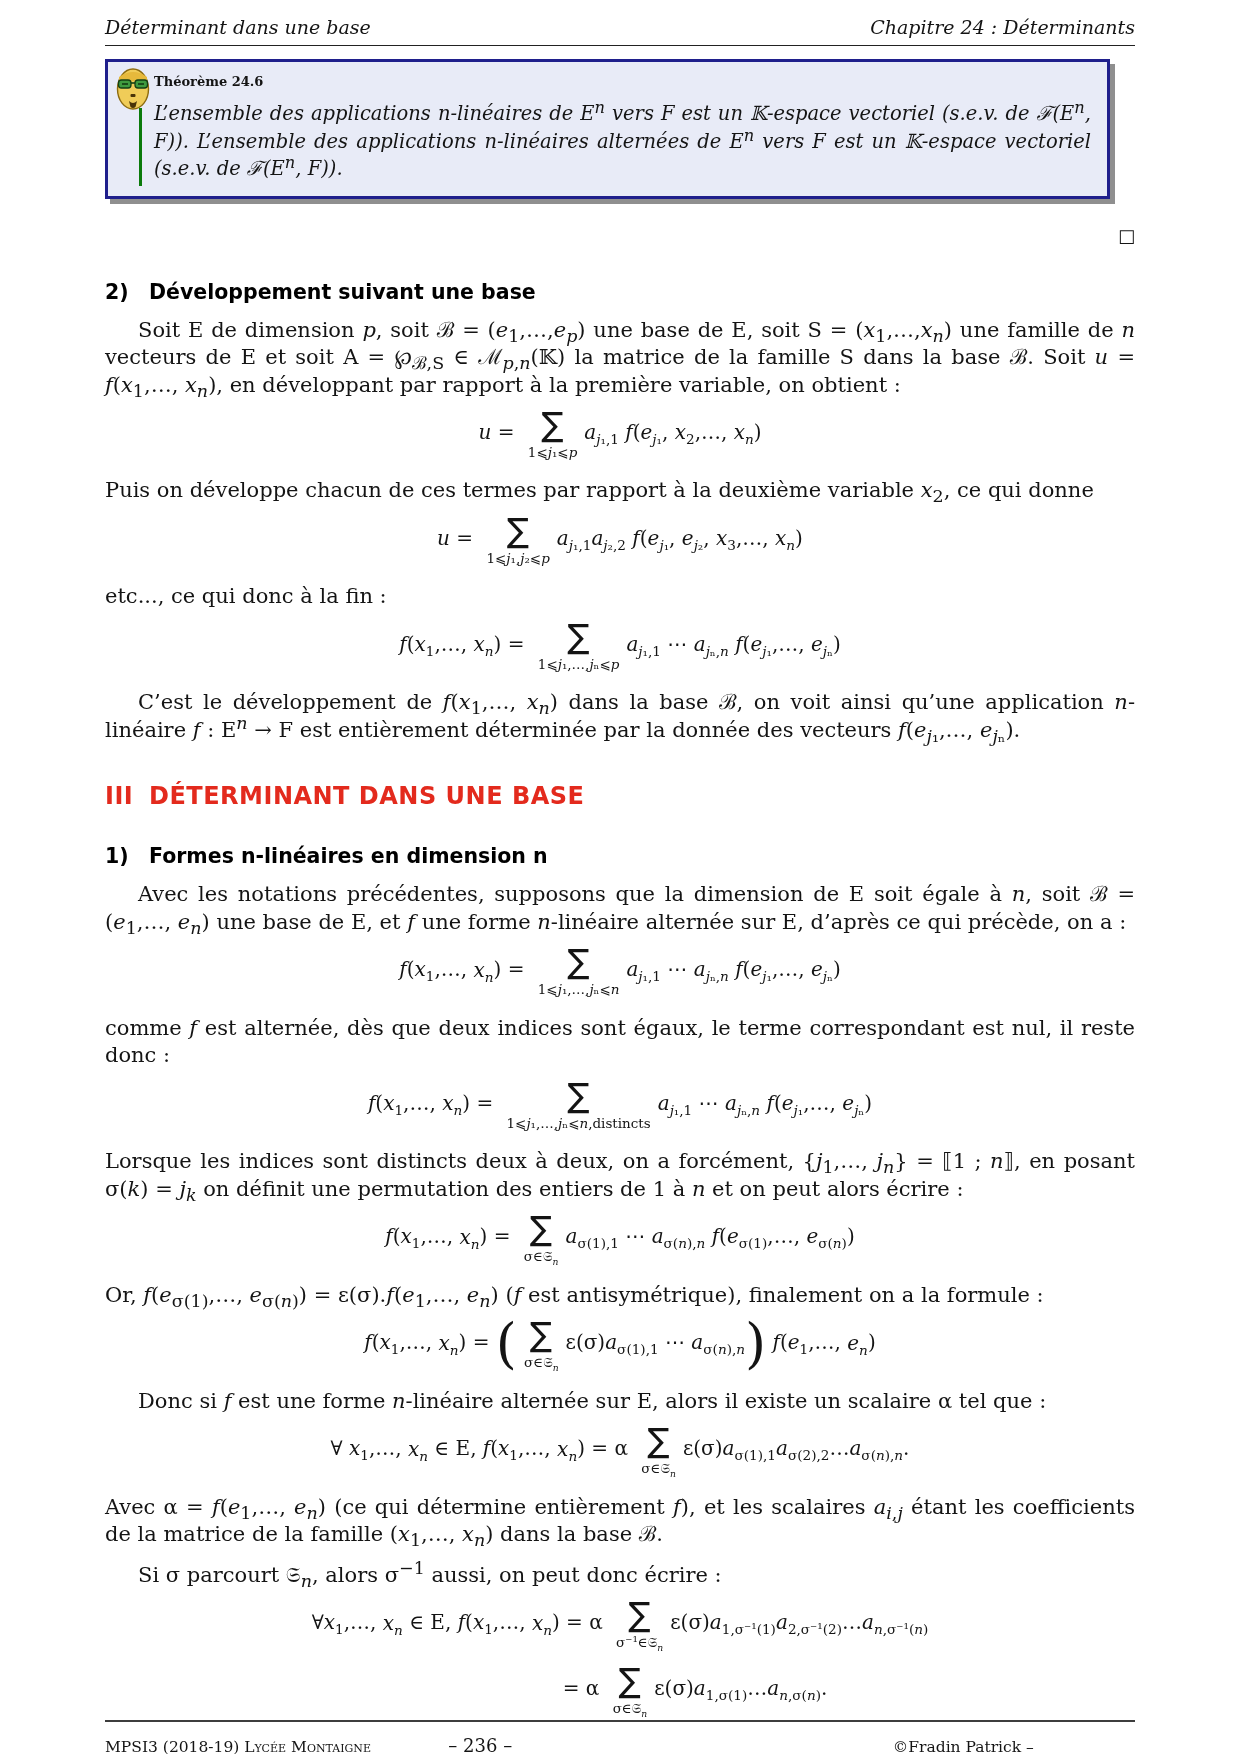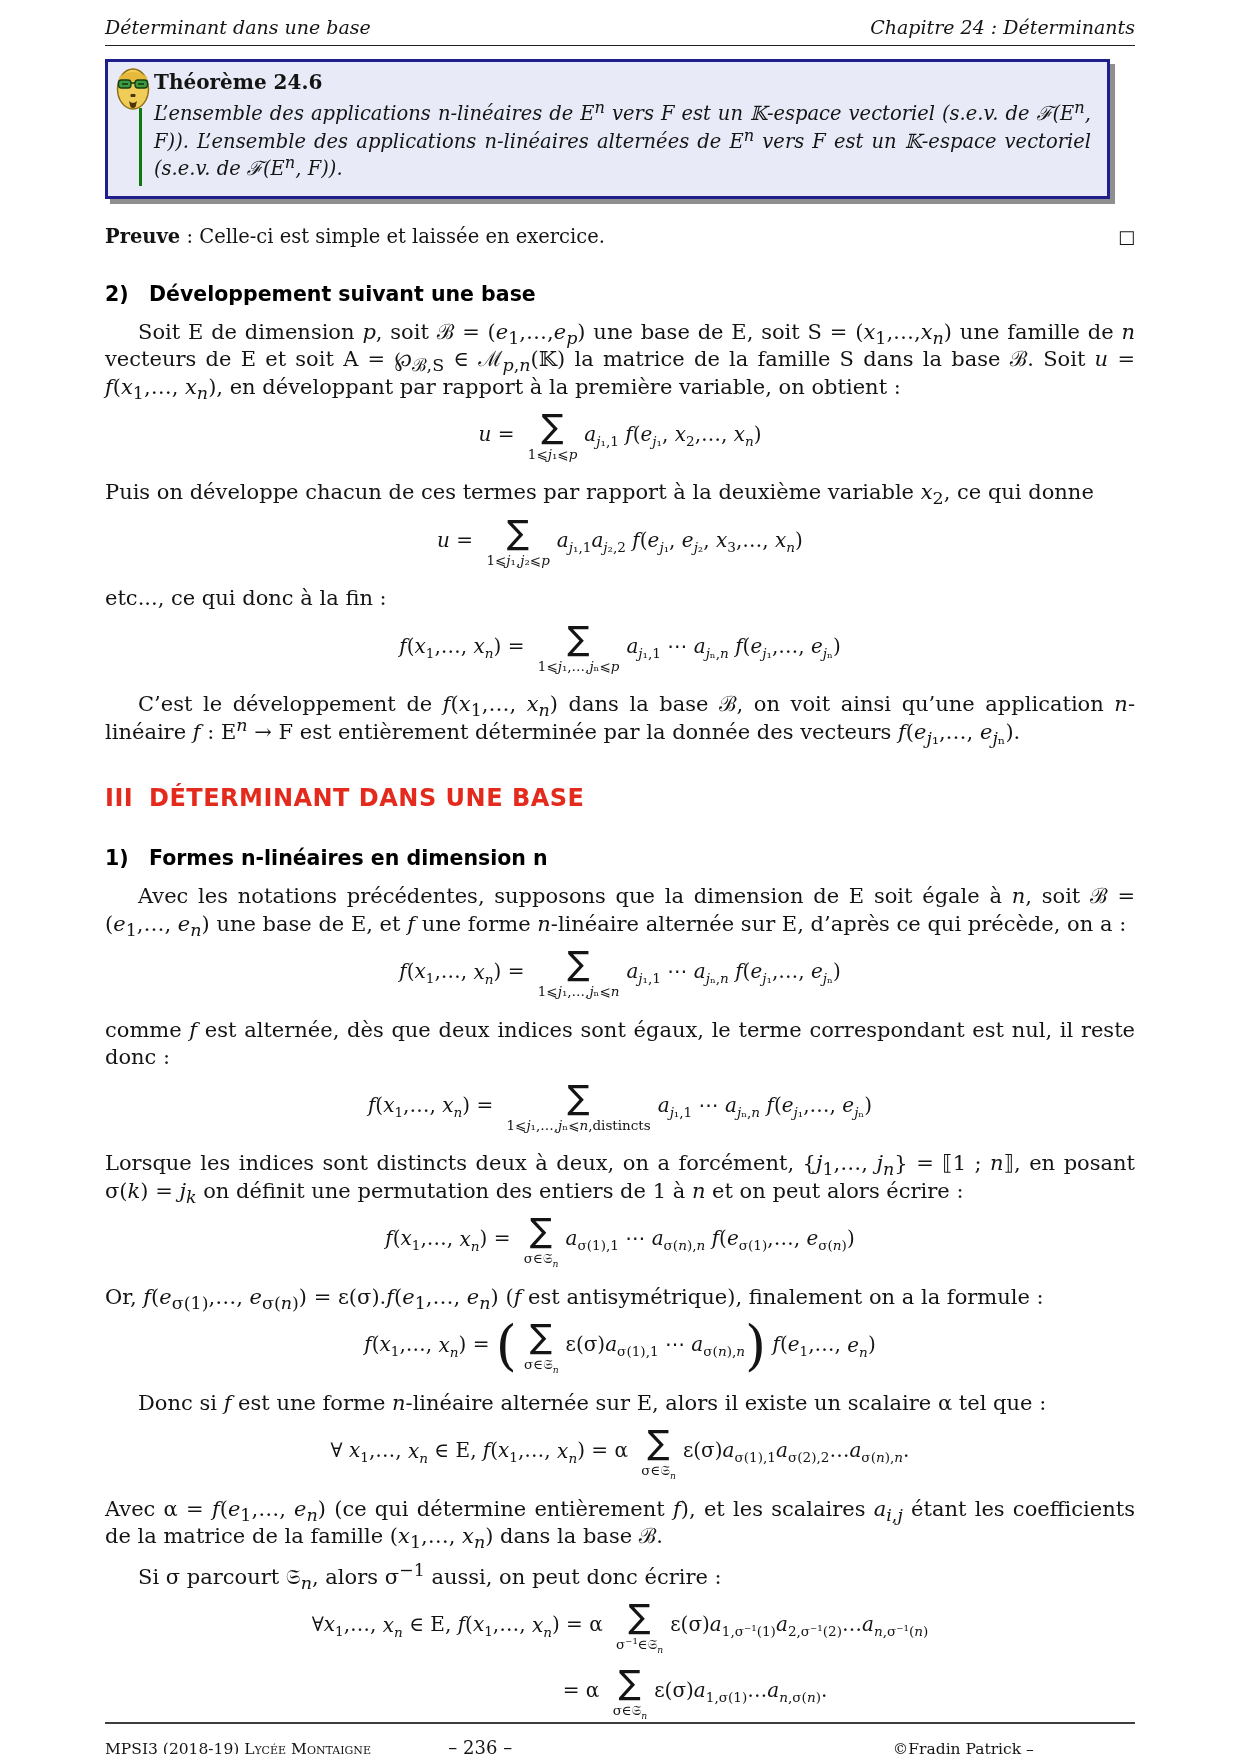--- a/index.html
+++ b/index.html
@@ -13,21 +13,21 @@
   }
   
   .pg-header{display:flex;justify-content:space-between;align-items:flex-end;
     font-style:italic;font-size:19px;border-bottom:1.5px solid #222;padding-bottom:7px;}
   
   .thm-box{position:relative;margin-top:13px;width:1005px;box-sizing:border-box;
     border:3px solid #1f1f8c;background:#e8ebf7;box-shadow:5px 5px 0 #8f8f8f;
     padding:5px 16px 13px 46px;}
   .thm-rule{position:absolute;left:31px;top:46px;bottom:10px;width:2.5px;background:#0b7a0b;}
   .thm-icon{position:absolute;left:5px;top:3px;}
-  .thm-title{font-weight:bold;font-size:20px;margin-left:0px;line-height:30px;}
+  .thm-title{font-weight:bold;font-size:13px;margin-left:0px;line-height:30px;}
   .thm-body{font-style:italic;font-size:19.5px;line-height:27.5px;text-align:justify;margin-top:3px;}
   
   .preuve{margin-top:26px;font-size:19.5px;display:flex;align-items:baseline;}
   .preuve b{font-weight:bold;}
   .qed{margin-left:auto;font-size:18px;}
   
   .h-sub{color:#000000;font-family:"DejaVu Sans", sans-serif;font-weight:bold;
     font-size:20.5px;margin-top:34px;}
   .h-sec{color:#e32a1d;font-family:"DejaVu Sans", sans-serif;font-weight:bold;
     font-size:24px;margin-top:38px;letter-spacing:.5px;}
@@ -75,21 +75,20 @@
       <rect x="17.5" y="29" width="5" height="3" rx="1" fill="#4a3408"></rect>
       <path d="M16 36 Q20 40 24 36 L22.5 42 Q20 44 17.5 42 Z" fill="#4a3408"></path>
     </svg>
   </span>
   <div class="thm-rule"></div>
   <div class="thm-title">Théorème 24.6</div>
   <div class="thm-body">L’ensemble des applications <i>n</i>-linéaires de E<sup><i>n</i></sup> vers F est un 𝕂-espace vectoriel (s.e.v. de ℱ(E<sup><i>n</i></sup>, F)). L’ensemble des applications <i>n</i>-linéaires alternées de E<sup><i>n</i></sup> vers F est un 𝕂-espace vectoriel (s.e.v. de ℱ(E<sup><i>n</i></sup>, F)).</div>
 </div>
 
 <div class="preuve">
-  <span><b>Preuve</b><span> : Celle-ci est simple et laissée en exercice.</span></span>
   <span class="qed">□</span>
 </div>
 
 <div class="h-sub">
   <span class="h-num">2)</span><span>Développement suivant une base</span>
 </div>
 
 <div class="para ind">Soit E de dimension <i>p</i>, soit ℬ = (<i>e</i><sub>1</sub>,…,<i>e<sub>p</sub></i>) une base de E, soit S = (<i>x</i><sub>1</sub>,…,<i>x<sub>n</sub></i>) une famille de <i>n</i> vecteurs de E et soit A = ℘<sub>ℬ,S</sub> ∈ ℳ<sub><i>p</i>,<i>n</i></sub>(𝕂) la matrice de la famille S dans la base ℬ. Soit <i>u</i> = <i>f</i>(<i>x</i><sub>1</sub>,…, <i>x<sub>n</sub></i>), en développant par rapport à la première variable, on obtient :</div>
 <div class="eq"><i>u</i> = <span class="sum">
       <span class="sg">∑</span>

